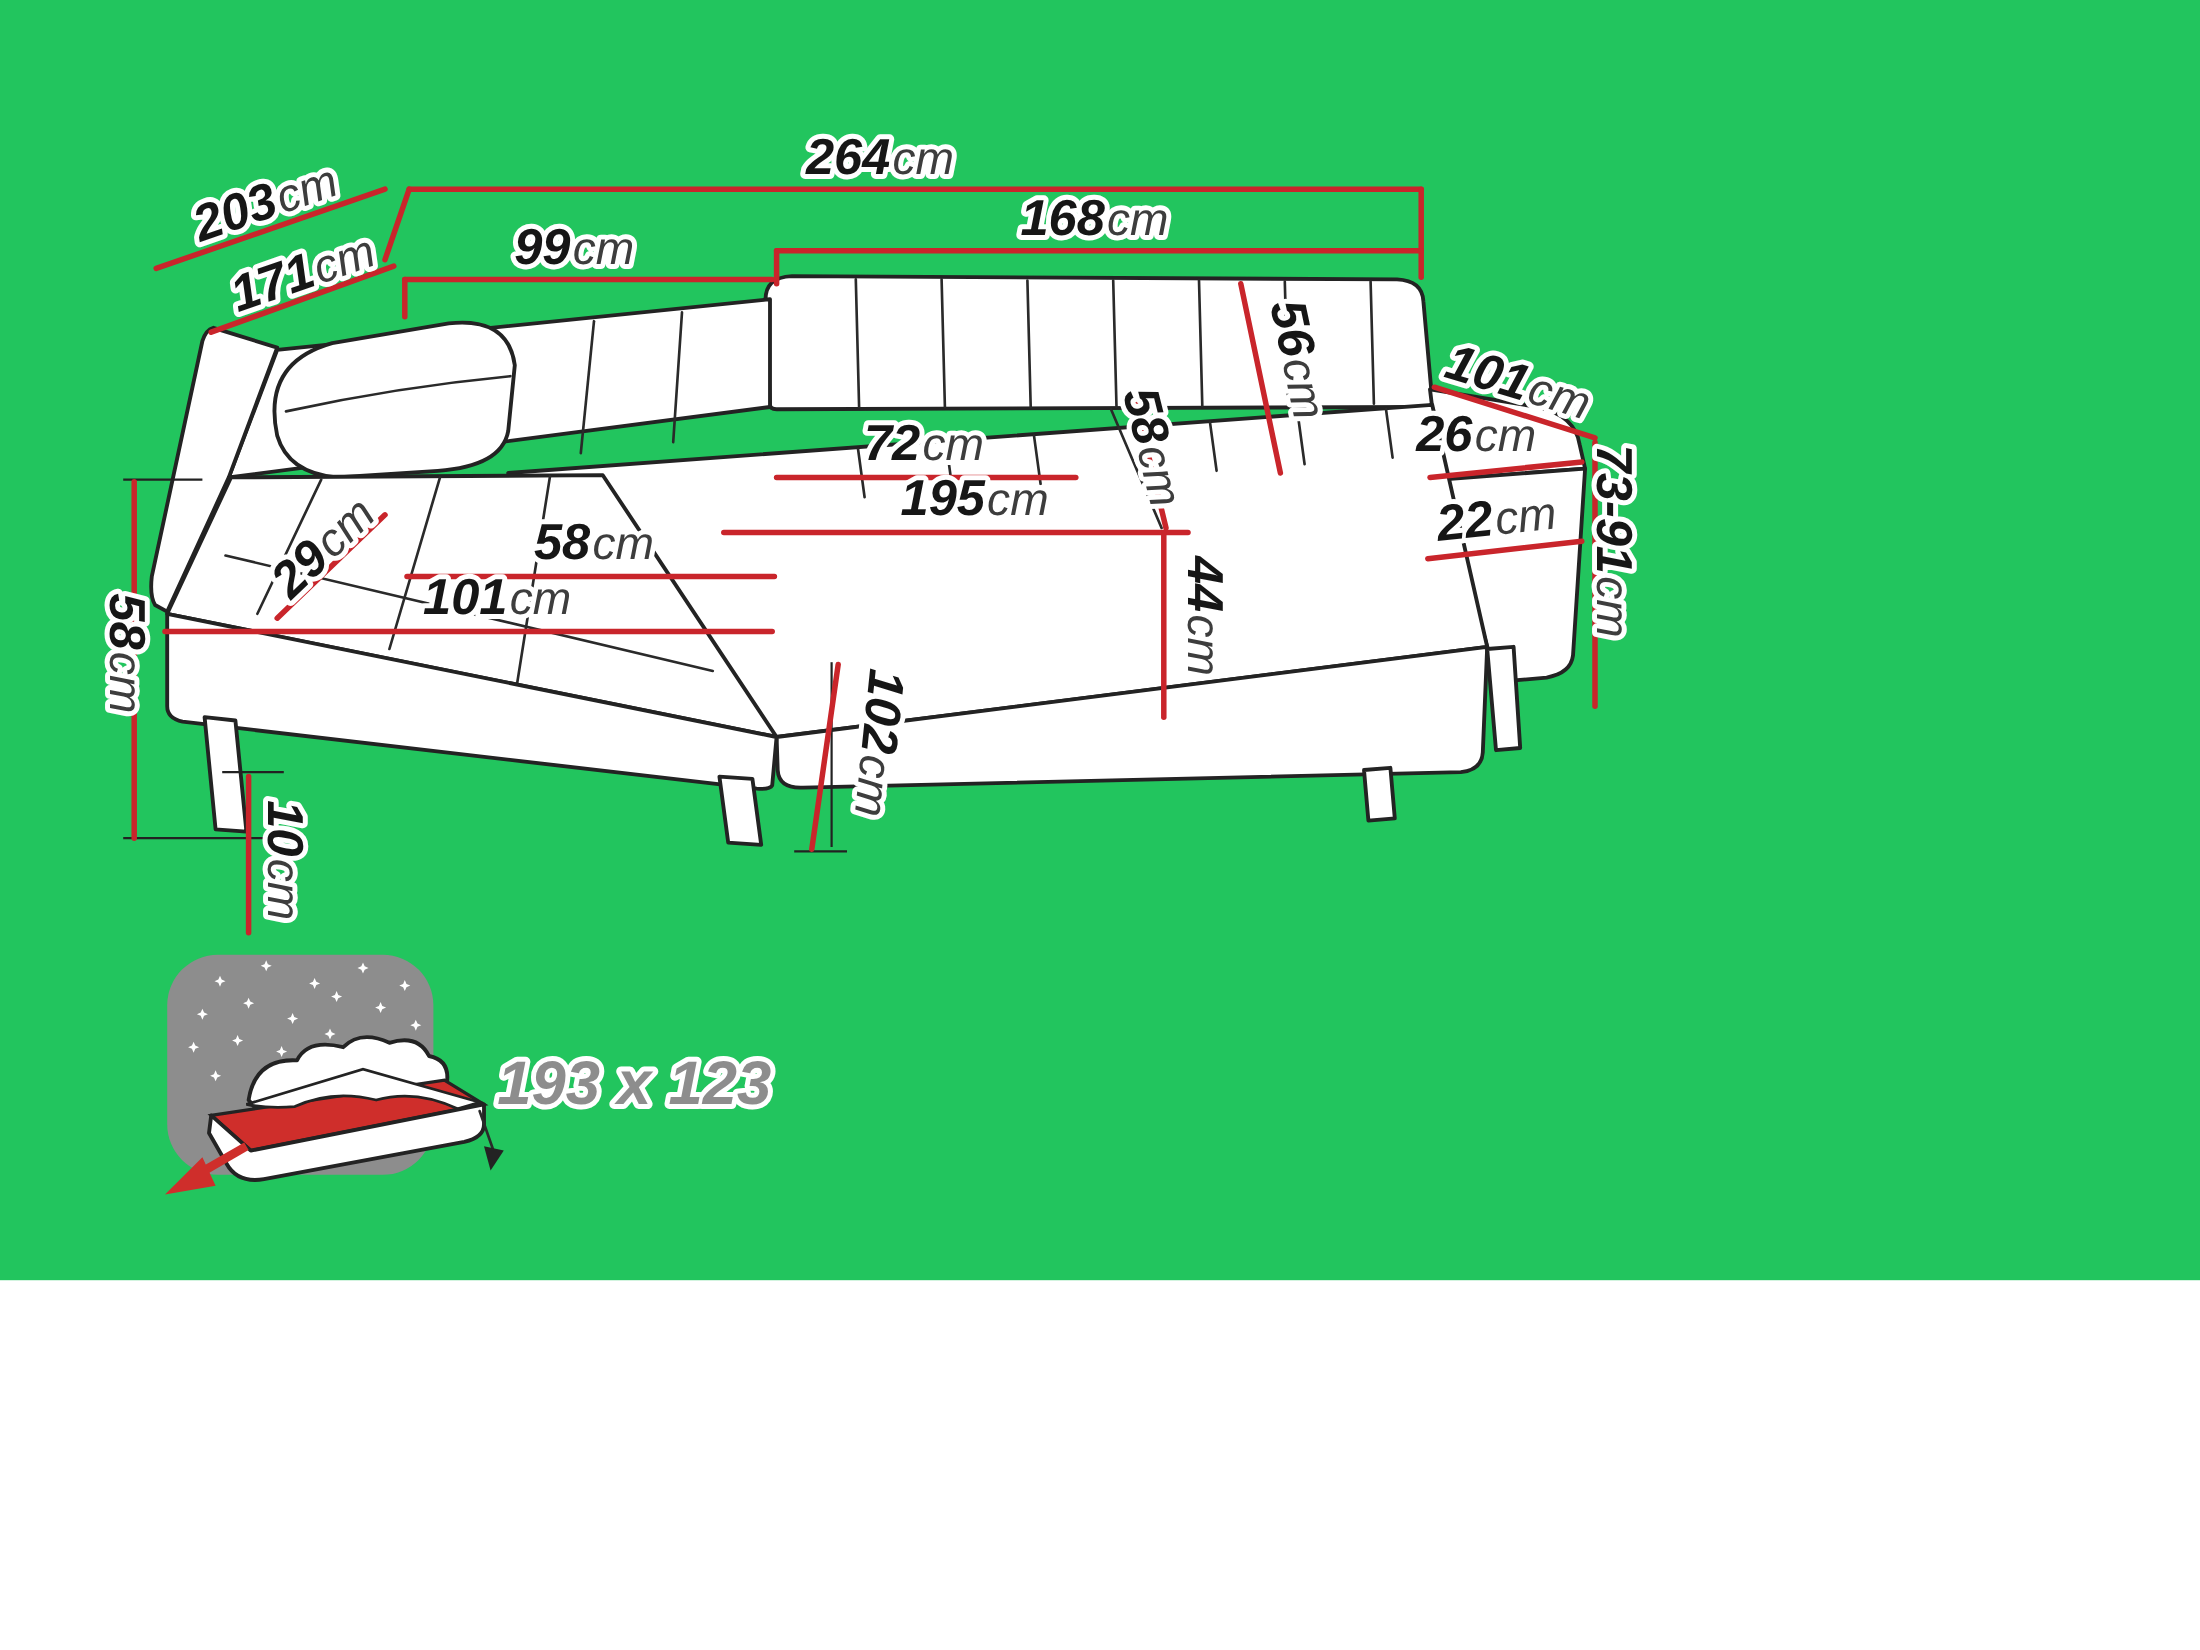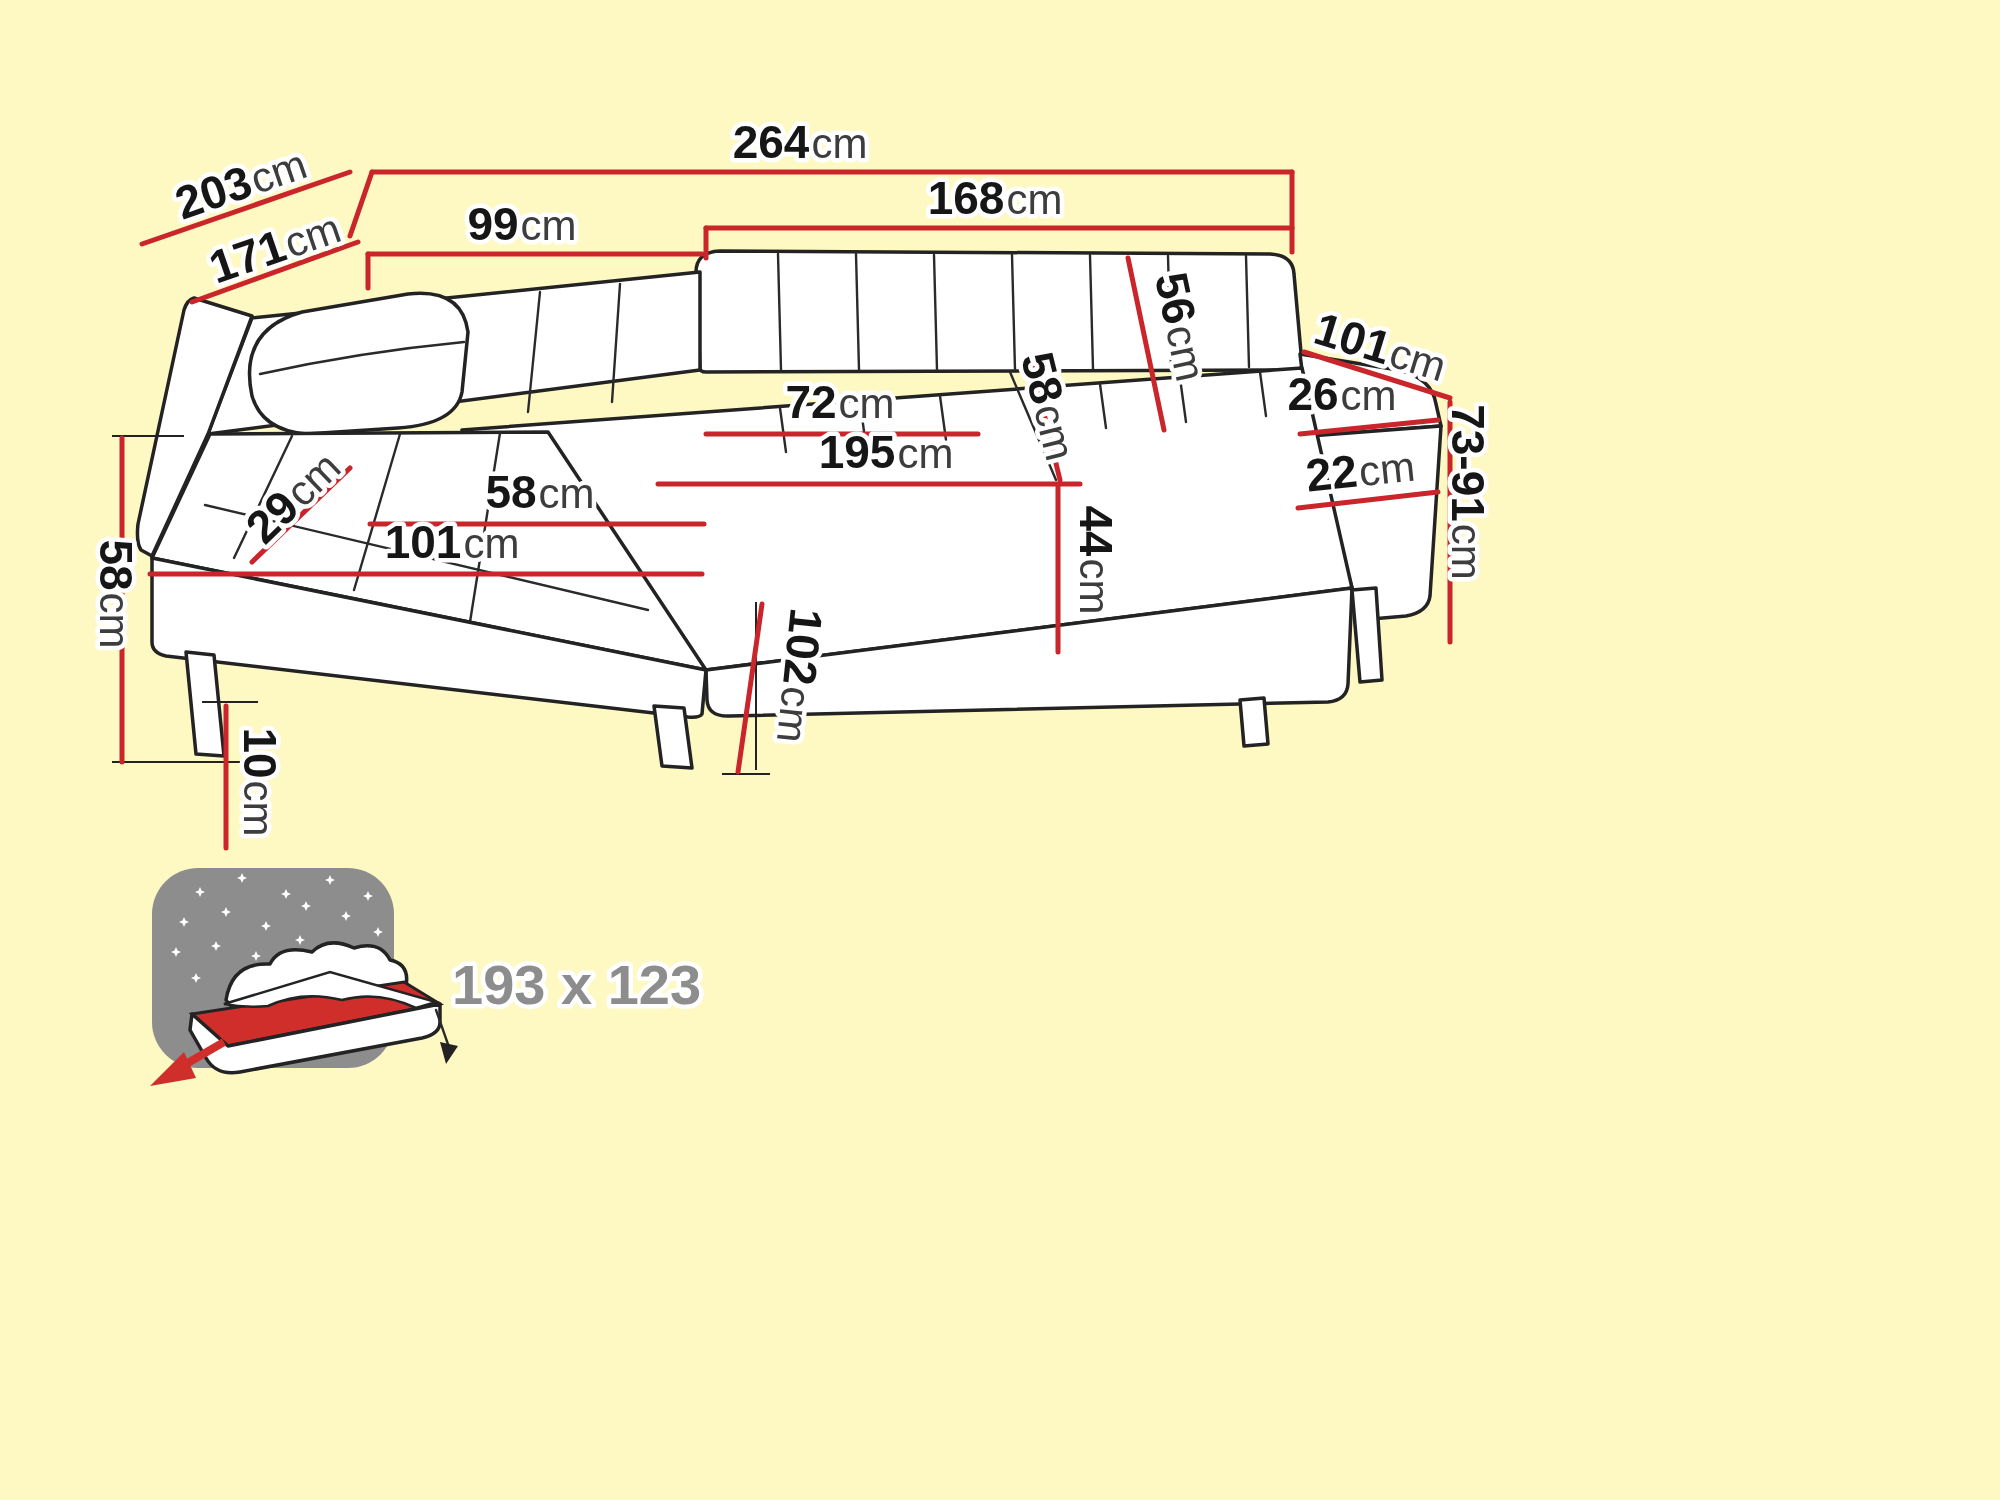--- a/index.html
+++ b/index.html
@@ -1,16 +1,16 @@
 <!DOCTYPE html>
 <html><head>
 <meta charset="utf-8">
 <style>
   html,body{margin:0;padding:0;background:#ffffff;}
-  .stage{width:2000px;height:1500px;position:relative;background:#fef9c3;overflow:hidden;}
+  .stage{width:2000px;height:1164px;position:relative;background:#22c55e;overflow:hidden;font-style:italic;}
   svg{display:block;}
   .outline{fill:#ffffff;stroke:#232323;stroke-width:3.5;stroke-linejoin:round;stroke-linecap:round;}
   .seam{fill:none;stroke:#2a2a2a;stroke-width:2.4;stroke-linecap:round;}
   .dim{stroke:#c9252b;stroke-width:5;fill:none;stroke-linecap:round;}
   .ext{stroke:#222222;stroke-width:2;fill:none;}
   text{font-family:"Liberation Sans","DejaVu Sans",sans-serif;font-weight:bold;fill:#161616;
        paint-order:stroke fill;stroke:#ffffff;stroke-width:9px;stroke-linejoin:round;}
   text.dl{font-size:46px;}
   tspan.u{font-weight:normal;fill:#3d3d3d;font-size:42px;}
   text.bed-label{font-size:56px;fill:#8d8d8d;}

